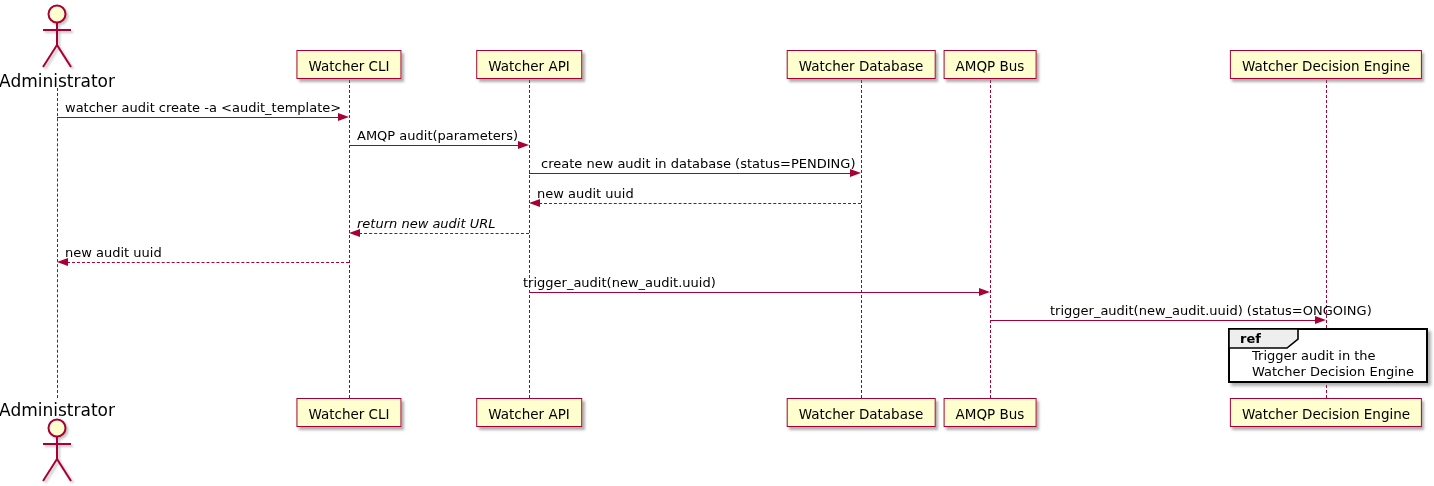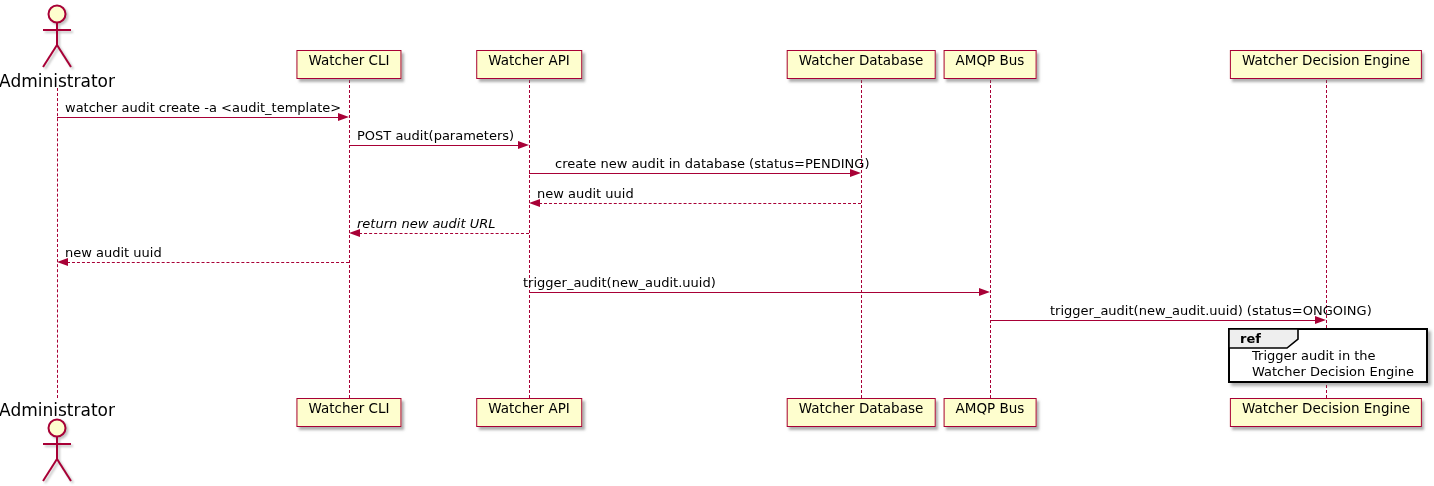--- a/index.html
+++ b/index.html
@@ -13,21 +13,21 @@
   .stage{position:relative;width:1434px;height:486px;background:var(--bg);overflow:hidden;}
 
   
   .lifeline{position:absolute;width:0;border-left:1px dashed var(--accent);}
 
   
   .pbox{
     position:absolute;transform:translateX(-50%);
     background:var(--pfill);border:1.5px solid var(--accent);
     box-shadow:2.5px 2.5px 2.5px rgba(110,110,110,.55);
-    padding:1px 11px;font-size:13.5px;line-height:17px;white-space:nowrap;
+    padding:7px 11px;font-size:13.5px;line-height:17px;white-space:nowrap;
     box-sizing:border-box;height:29px;
   }
 
   
   .actor-figure{position:absolute;transform:translateX(-50%);filter:drop-shadow(2px 2px 1px rgba(120,120,120,.45));}
   .actor-label{position:absolute;transform:translateX(-50%);font-size:17px;white-space:nowrap;}
 
   
   .msg-line{position:absolute;height:0;}
   .msg-line.solid{border-top:1.3px solid var(--accent);}
@@ -82,24 +82,24 @@
       <div class="pbox" style="left: 990px; top: 50px;">AMQP Bus</div>
       <div class="pbox" style="left: 990px; top: 398px;">AMQP Bus</div>
       <div class="lifeline" style="left: 1326px; top: 80px; height: 318px;"></div>
       <div class="pbox" style="left: 1326px; top: 50px;">Watcher Decision Engine</div>
       <div class="pbox" style="left: 1326px; top: 398px;">Watcher Decision Engine</div>
       <div class="msg-line solid" style="left: 57px; top: 117px; width: 282px; margin-left: 0px;"></div>
       <div class="msg-arrow right" style="left: 338px; top: 113px;"></div>
       <div class="msg-label" style="left: 65px; top: 115px;">watcher audit create -a &lt;audit_template&gt;</div>
       <div class="msg-line solid" style="left: 349px; top: 145px; width: 170px; margin-left: 0px;"></div>
       <div class="msg-arrow right" style="left: 518px; top: 141px;"></div>
-      <div class="msg-label" style="left: 357px; top: 143px;">POST audit(parameters)</div>
+      <div class="msg-label" style="left: 357px; top: 143px;">AMQP audit(parameters)</div>
       <div class="msg-line solid" style="left: 529px; top: 173px; width: 322px; margin-left: 0px;"></div>
       <div class="msg-arrow right" style="left: 850px; top: 169px;"></div>
-      <div class="msg-label" style="left: 555px; top: 171px;">create new audit in database (status=PENDING)</div>
+      <div class="msg-label" style="left: 541px; top: 171px;">create new audit in database (status=PENDING)</div>
       <div class="msg-line dashed" style="left: 529px; top: 203px; width: 322px; margin-left: 10px;"></div>
       <div class="msg-arrow left" style="left: 529px; top: 199px;"></div>
       <div class="msg-label" style="left: 537px; top: 201px;">new audit uuid</div>
       <div class="msg-line dashed" style="left: 349px; top: 233px; width: 170px; margin-left: 10px;"></div>
       <div class="msg-arrow left" style="left: 349px; top: 229px;"></div>
       <div class="msg-label" style="left: 357px; top: 231px; font-style: italic;">return new audit URL</div>
       <div class="msg-line dashed" style="left: 57px; top: 262px; width: 282px; margin-left: 10px;"></div>
       <div class="msg-arrow left" style="left: 57px; top: 258px;"></div>
       <div class="msg-label" style="left: 65px; top: 260px;">new audit uuid</div>
       <div class="msg-line solid" style="left: 529px; top: 292px; width: 451px; margin-left: 0px;"></div>

